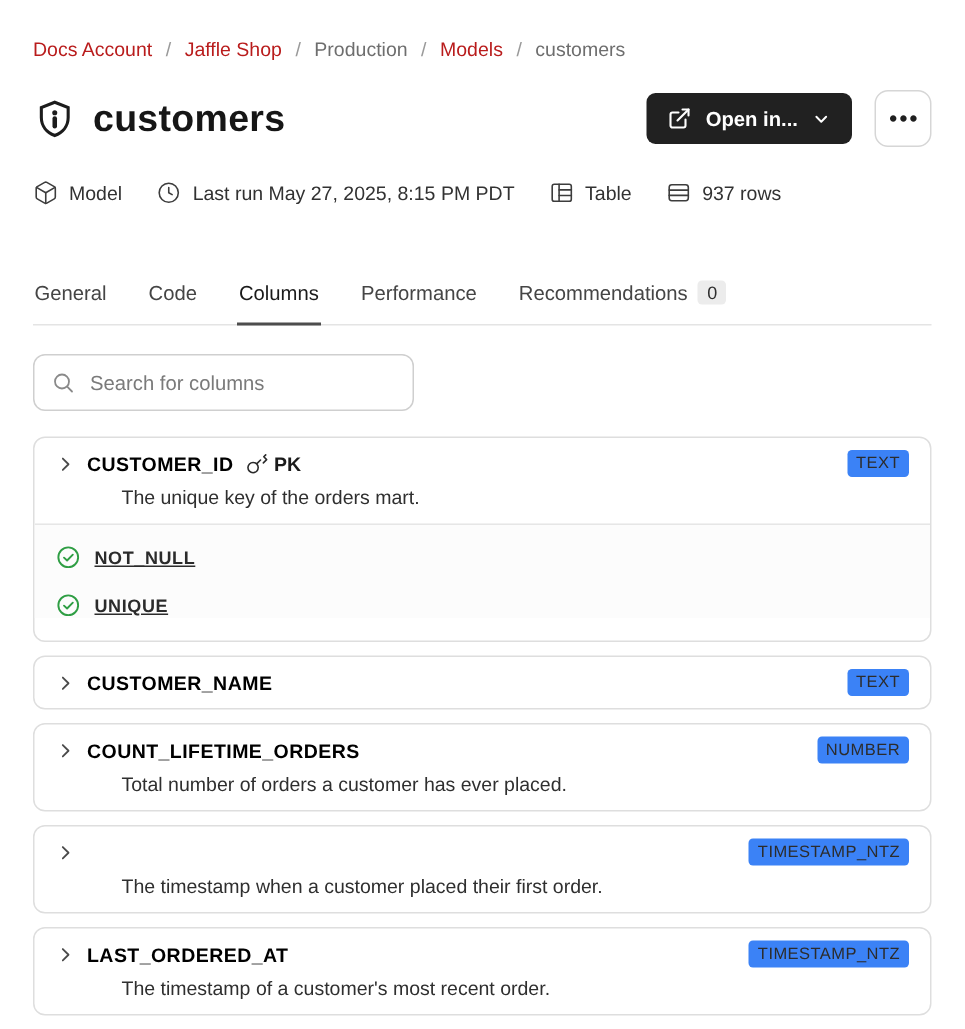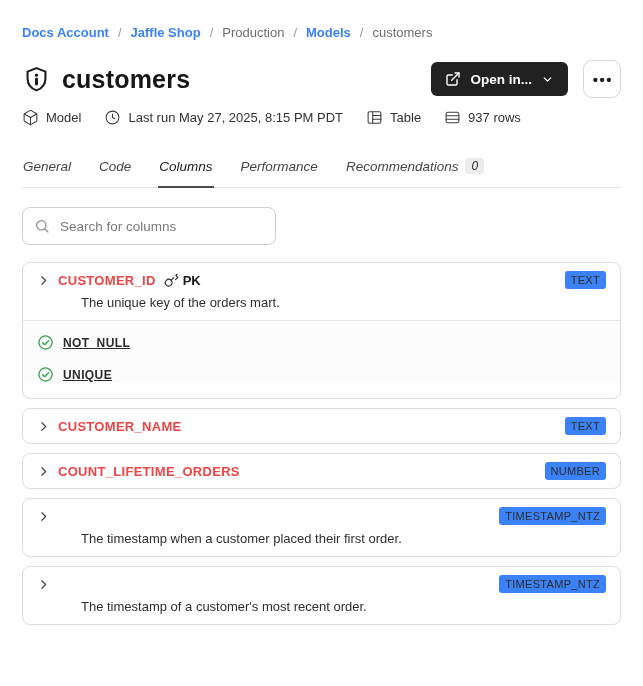--- a/index.html
+++ b/index.html
@@ -2,63 +2,63 @@
 <html><head>
 <meta charset="utf-8">
 <style>
   * { margin:0; padding:0; box-sizing:border-box; }
   html,body { width:643px; height:686px; background:#ffffff; overflow:hidden; }
   body { font-family:"Liberation Sans","DejaVu Sans",sans-serif; color:#1f1f1f; }
   .page { width:643px; height:686px; padding:0 22px; position:relative; }
 
   
   .breadcrumb { display:flex; align-items:center; gap:9px; padding-top:25px; font-size:13px; }
-  .crumb { color:#3b82f6; font-weight:700; white-space:nowrap; }
+  .crumb { color:#b91c1c; font-weight:400; white-space:nowrap; }
   .crumb.muted { color:#6e6e6e; font-weight:400; }
   .crumb-sep { color:#9a9a9a; font-weight:400; }
 
   
   .title-row { display:flex; align-items:center; margin-top:19px; height:40px; }
   .title-icon { width:29px; height:29px; color:#1c1c1c; flex:0 0 auto; }
   .page-title { font-size:25px; font-weight:700; color:#161616; margin-left:11px; letter-spacing:.2px; }
   .title-actions { margin-left:auto; display:flex; align-items:center; gap:15px; }
   .open-in-btn { display:flex; align-items:center; gap:9px; background:#212121; color:#ffffff;
     border:none; border-radius:6px; height:34px; padding:0 14px; font-size:13.5px; font-weight:700;
     font-family:inherit; cursor:pointer; }
   .open-in-btn svg { display:block; }
   .more-btn { width:38px; height:38px; border:1px solid #d6d6d6; border-radius:9px; background:#ffffff;
     color:#1f1f1f; font-size:15px; font-weight:700; letter-spacing:1.5px; line-height:1;
     display:flex; align-items:center; justify-content:center; cursor:pointer; font-family:inherit; padding-left:2px; }
 
   
-  .meta-row { display:flex; align-items:center; gap:23px; margin-top:10px; }
+  .meta-row { display:flex; align-items:center; gap:23px; margin-top:21px; }
   .meta-item { display:flex; align-items:center; gap:7px; font-size:13px; color:#323232; }
   .meta-item svg { color:#3d3d3d; flex:0 0 auto; }
 
   
-  .tabs { display:flex; align-items:flex-end; gap:26px; margin-top:32px; border-bottom:1px solid #e4e4e4;font-style:italic; }
+  .tabs { display:flex; align-items:flex-end; gap:26px; margin-top:50px; border-bottom:1px solid #e4e4e4; }
   .tab { display:flex; align-items:center; gap:7px; font-size:13.5px; color:#454545; padding:0 1px 12px;
     cursor:pointer; border-bottom:2px solid transparent; margin-bottom:-1px; }
   .tab.active { color:#1a1a1a; font-weight:400; border-bottom-color:#4d4d4d; }
   .tab-badge { background:#ececec; color:#2e2e2e; font-size:12px; padding:1px 6px; border-radius:3px; }
 
   
   .search-wrap { margin-top:19px; position:relative; width:280px; }
   .search-wrap svg { position:absolute; left:12px; top:11px; color:#8a8a8a; }
   .search-input { width:254px; height:38px; border:1px solid #cfcfcf; border-radius:8px; padding:0 12px 0 37px;
     font-size:13.5px; color:#1f1f1f; font-family:inherit; outline:none; background:#fff; }
   .search-input::placeholder { color:#7a7a7a; }
 
   
   .cards { margin-top:17px; }
   .card { border:1px solid #dedede; border-radius:8px; background:#ffffff; margin-bottom:9px; overflow:hidden; }
   .card-main { padding:9px 14px; }
   .col-head { display:flex; align-items:center; gap:8px; height:16px; cursor:pointer; }
   .col-head .chev { color:#4a4a4a; flex:0 0 auto; display:block; }
-  .col-name { font-size:13px; font-weight:700; color:#ef4444; letter-spacing:.3px; }
+  .col-name { font-size:13px; font-weight:700; color:#000000; letter-spacing:.3px; }
   .pk-wrap { display:flex; align-items:center; gap:4px; }
   .pk-wrap svg { color:#2a2a2a; display:block; }
   .pk-label { font-size:13px; font-weight:700; color:#1b1b1b; }
   .type-badge { margin-left:auto; background:#3b82f6; color:#2c2c2c; font-size:11px; font-weight:400;
     letter-spacing:.3px; padding:3px 6px; border-radius:3px; }
   .col-desc { font-size:13px; color:#2f2f2f; margin-top:7px; line-height:16px;margin-left:44px; }
   .tests { border-top:1px solid #e6e6e6; background:#fcfcfc; padding:13px 14px 0; }
   .test-row { display:flex; align-items:center; gap:9px; margin-bottom:15px; }
   .test-row svg { color:#2f9e44; flex:0 0 auto; display:block; }
   .test-link { font-size:12px; font-weight:700; letter-spacing:.4px; color:#2b2b2b;
@@ -219,20 +219,21 @@
 
     <div class="card">
       <div class="card-main">
         <div class="col-head">
           <svg class="chev" width="13" height="13" viewBox="0 0 24 24" fill="none" stroke="currentColor" stroke-width="2.2" stroke-linecap="round" stroke-linejoin="round">
             <polyline points="9 5 16 12 9 19"></polyline>
           </svg>
           <span class="col-name">COUNT_LIFETIME_ORDERS</span>
           <span class="type-badge">NUMBER</span>
         </div>
+        <div class="col-desc">Total number of orders a customer has ever placed.</div>
       </div>
     </div>
 
     <div class="card">
       <div class="card-main">
         <div class="col-head">
           <svg class="chev" width="13" height="13" viewBox="0 0 24 24" fill="none" stroke="currentColor" stroke-width="2.2" stroke-linecap="round" stroke-linejoin="round">
             <polyline points="9 5 16 12 9 19"></polyline>
           </svg>
           <span class="type-badge">TIMESTAMP_NTZ</span>
@@ -240,20 +241,21 @@
         <div class="col-desc">The timestamp when a customer placed their first order.</div>
       </div>
     </div>
 
     <div class="card">
       <div class="card-main">
         <div class="col-head">
           <svg class="chev" width="13" height="13" viewBox="0 0 24 24" fill="none" stroke="currentColor" stroke-width="2.2" stroke-linecap="round" stroke-linejoin="round">
             <polyline points="9 5 16 12 9 19"></polyline>
           </svg>
+          <span class="col-name">LAST_ORDERED_AT</span>
           <span class="type-badge">TIMESTAMP_NTZ</span>
         </div>
         <div class="col-desc">The timestamp of a customer's most recent order.</div>
       </div>
     </div>
 
   </div>
 </div>
 
 </body></html>

